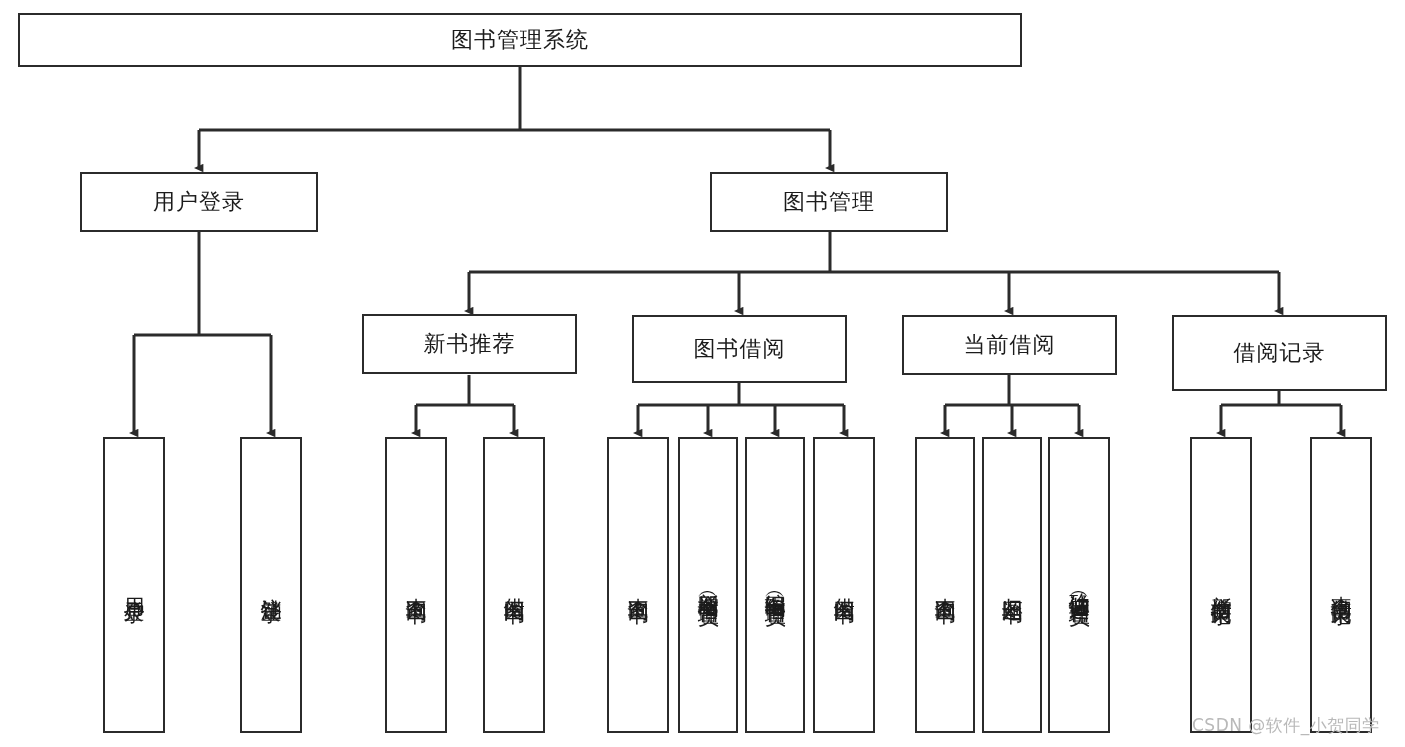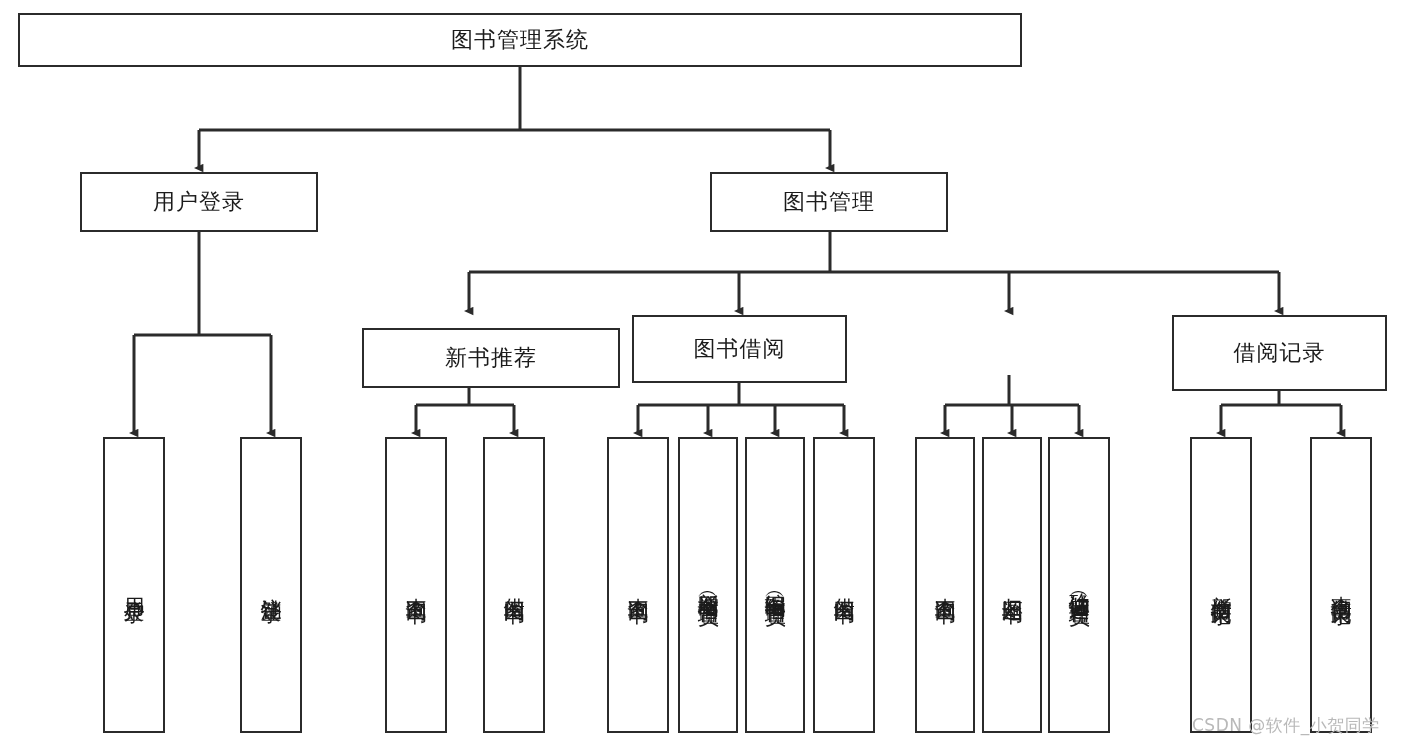--- a/index.html
+++ b/index.html
@@ -120,22 +120,23 @@
       <path d="M1221,405 L1221,433" marker-end="url(#arrow)"></path>
       <path d="M1341,405 L1341,433" marker-end="url(#arrow)"></path>
     </g>
   </svg>
 
   <div class="node horiz root" style="left: 18px; top: 13px; width: 1004px; height: 54px;">图书管理系统</div>
 
   <div class="node horiz" style="left: 80px; top: 172px; width: 238px; height: 60px;">用户登录</div>
   <div class="node horiz" style="left: 710px; top: 172px; width: 238px; height: 60px;">图书管理</div>
 
-  <div class="node horiz" style="left: 362px; top: 328px; width: 258px; height: 60px;">新书推荐</div>
+  <div class="node horiz" style="left: 362px; top: 314px; width: 215px; height: 60px;">新书推荐</div>
   <div class="node horiz" style="left: 632px; top: 315px; width: 215px; height: 68px;">图书借阅</div>
+  <div class="node horiz" style="left: 902px; top: 315px; width: 215px; height: 60px;">当前借阅</div>
   <div class="node horiz" style="left: 1172px; top: 315px; width: 215px; height: 76px;">借阅记录</div>
 
   <div class="node vert" style="left: 103px; top: 437px; width: 62px; height: 296px;">用户登录</div>
   <div class="node vert" style="left: 240px; top: 437px; width: 62px; height: 296px;">注销登录</div>
   <div class="node vert" style="left: 385px; top: 437px; width: 62px; height: 296px;">查询图书</div>
   <div class="node vert" style="left: 483px; top: 437px; width: 62px; height: 296px;">借阅图书</div>
   <div class="node vert" style="left: 607px; top: 437px; width: 62px; height: 296px;">查询图书</div>
   <div class="node vert" style="left: 678px; top: 437px; width: 60px; height: 296px;">新增图书（管理员）</div>
   <div class="node vert" style="left: 745px; top: 437px; width: 60px; height: 296px;">编辑图书（管理员）</div>
   <div class="node vert" style="left: 813px; top: 437px; width: 62px; height: 296px;">借阅图书</div>

